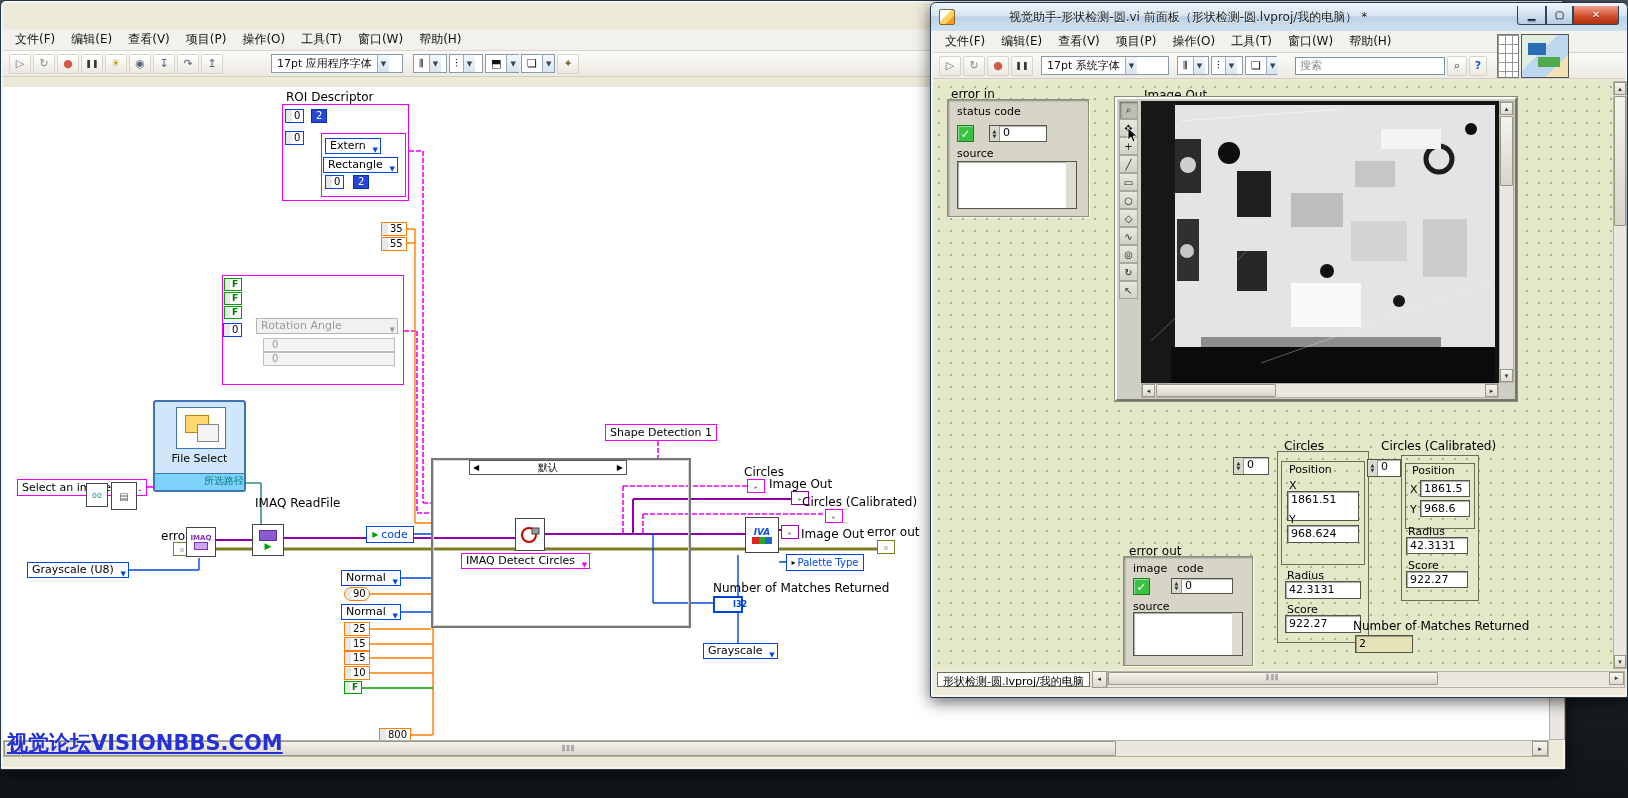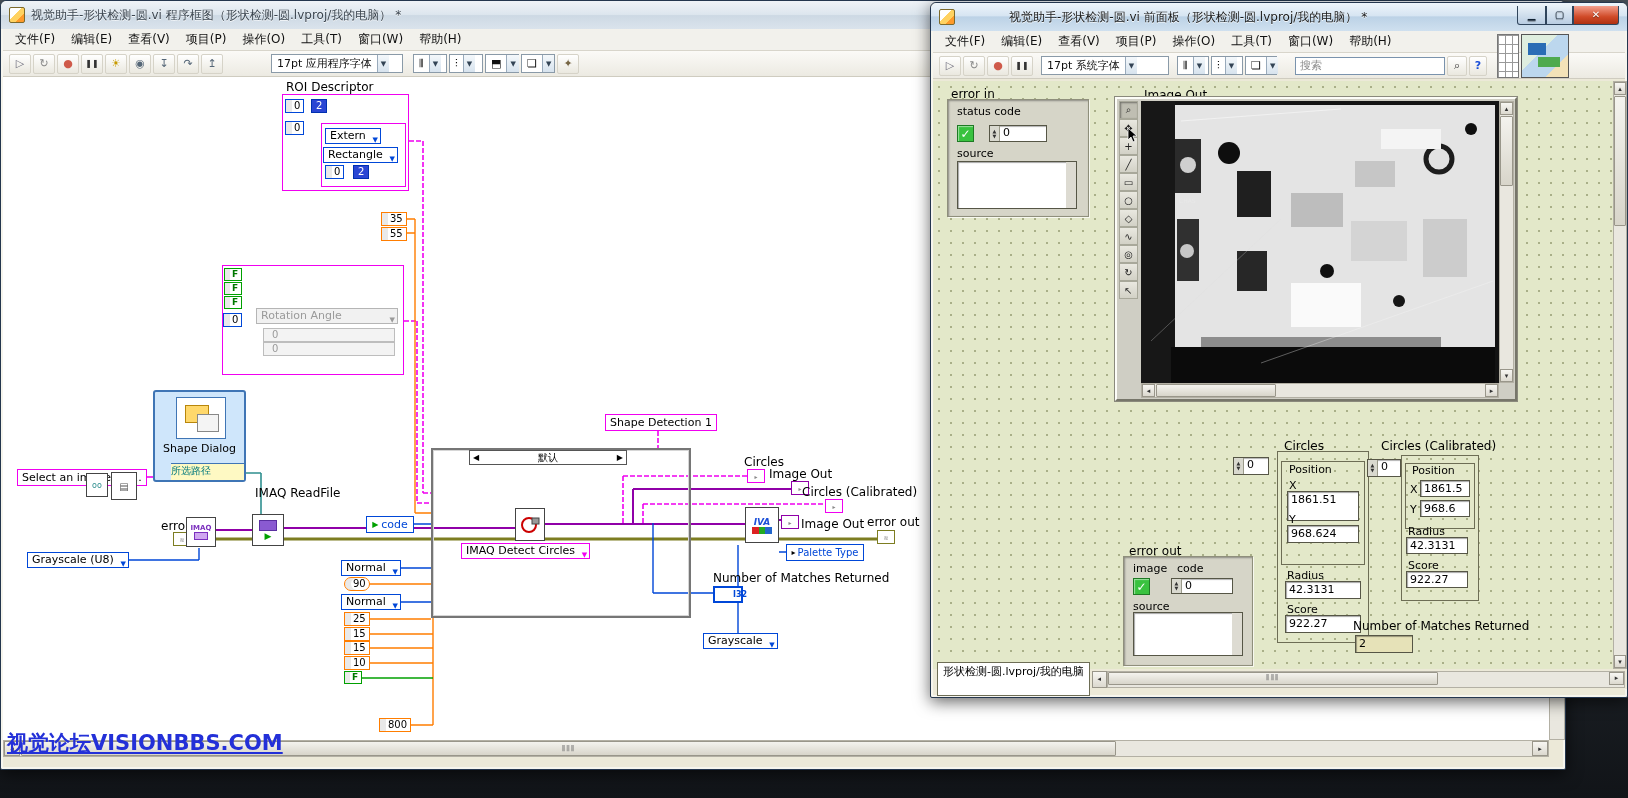--- a/index.html
+++ b/index.html
@@ -20,21 +20,21 @@
   .menu-item { padding:2px 8px; cursor:default; }
   .toolbar { position:absolute; left:2px; right:2px; top:50px; height:26px; display:flex; align-items:center; gap:2px;
          padding-left:6px; font-size:11px; background:linear-gradient(#fbfaf7,#eceae2); border-bottom:1px solid #cfccc0; }
   .tb-btn { width:22px; height:20px; display:flex; align-items:center; justify-content:center; border:1px solid #d6d3c8;
          background:linear-gradient(#ffffff,#eae8df); border-radius:2px; font-size:11px; color:#333; }
   .combo { height:19px; border:1px solid #8a9aa8; background:#fff; display:flex; align-items:center; padding-left:5px; color:#111; }
   .combo .arr { margin-left:5px; align-self:stretch; display:flex; align-items:center; padding:0 3px; font-size:7px;
          color:#345; background:linear-gradient(#f4f8fb,#d7e3ee); border-left:1px solid #9ab; }
   .capgrp span { display:inline-flex; align-items:center; justify-content:center; height:19px; font-size:10px; color:#fff;
          border:1px solid #30455c; border-top:none; text-shadow:0 1px 1px rgba(0,0,0,.5); }
-  .diagram { position:absolute; left:2px; top:76px; width:1546px; height:663px; background:#fff; overflow:hidden; }
+  .diagram { position:absolute; left:2px; top:86px; width:1546px; height:663px; background:#fff; overflow:hidden; }
   .lv-label { position:absolute; font-size:12px; color:#000; white-space:nowrap; }
   .lv-boxlabel { position:absolute; font-size:11px; background:#fff; border:1px solid #f000f0; padding:1px 4px; white-space:nowrap; }
   .lv-enum { position:absolute; background:#fff; border:1px solid #0047d8; font-size:11px; height:16px; line-height:14px;
          padding:0 14px 0 4px; white-space:nowrap; }
   .lv-enum::after { content:"▼"; position:absolute; right:2px; top:4px; font-size:7px; color:#0047d8; }
   .lv-enum.pink { border-color:#f000f0; } .lv-enum.pink::after { color:#f000f0; }
   .lv-enum.gray { border-color:#b5b5b5; background:#f1f1f1; color:#9a9a9a; } .lv-enum.gray::after { color:#9a9a9a; }
   .lv-num { position:absolute; background:#fff; border:1px solid #ff7d00; font-size:10px; height:14px; line-height:12px;
          padding:0 3px 0 8px; box-shadow:inset 6px 0 0 #e9e9e9; white-space:nowrap; }
   .lv-num.blue { border-color:#0047d8; }
@@ -72,24 +72,20 @@
   .sb-arr { position:absolute; background:linear-gradient(#f7f6f2,#dcd9cf); border:1px solid #99968a; font-size:7px;
          display:flex; align-items:center; justify-content:center; color:#333; }
   .tool { width:19px; height:18px; border:1px solid #a8a89a; background:linear-gradient(#e9e8e0,#d2d1c6); font-size:10px;
          display:flex; align-items:center; justify-content:center; color:#222; }
   .tool.pressed { background:#bfbeb2; box-shadow:inset 1px 1px 2px rgba(0,0,0,.4); }
 </style>
 </head>
 <body>
 
 <div class="win" style="left:0;top:0;width:1566px;height:770px;">
-  <div class="titlebar inactive">
-    <div class="ttl-ico"></div>
-    <span>视觉助手-形状检测-圆.vi 程序框图（形状检测-圆.lvproj/我的电脑） *</span>
-  </div>
   <div class="menubar">
     <span class="menu-item">文件(F)</span>
     <span class="menu-item">编辑(E)</span>
     <span class="menu-item">查看(V)</span>
     <span class="menu-item">项目(P)</span>
     <span class="menu-item">操作(O)</span>
     <span class="menu-item">工具(T)</span>
     <span class="menu-item">窗口(W)</span>
     <span class="menu-item">帮助(H)</span>
   </div>
@@ -162,22 +158,22 @@
     <span class="lv-num blue" style="left:220px;top:236px;">0</span>
     <span class="lv-enum gray" style="left:253px;top:231px;width:142px;">Rotation Angle</span>
     <span class="lv-num grayv" style="left:260px;top:251px;width:132px;">0</span>
     <span class="lv-num grayv" style="left:260px;top:265px;width:132px;">0</span>
 
     <div style="position:absolute;left:150px;top:313px;width:93px;height:92px;border:2px solid #3f75b5;border-radius:3px;background:#cfe6fb;">
       <div style="position:absolute;left:21px;top:5px;width:50px;height:42px;background:#fff;border:1px solid #3f75b5;">
         <div style="position:absolute;left:8px;top:7px;width:24px;height:18px;background:#ffd86b;border:1px solid #b8860b;"></div>
         <div style="position:absolute;left:20px;top:16px;width:22px;height:18px;background:#f4f4f4;border:1px solid #888;"></div>
       </div>
-      <div style="position:absolute;left:0;right:0;top:50px;text-align:center;font-size:11px;">Shape Dialog</div>
-      <div style="position:absolute;left:0;right:0;bottom:0;height:17px;background:#fef9c3;border-top:1px solid #3f75b5;text-align:left;font-size:10px;color:#00787d;margin-left:16px;">所选路径</div>
+      <div style="position:absolute;left:0;right:0;top:50px;text-align:center;font-size:11px;">File Select</div>
+      <div style="position:absolute;left:0;right:0;bottom:0;height:17px;background:#7dd3fc;border-top:1px solid #3f75b5;text-align:right;font-size:10px;color:#00787d;">所选路径</div>
     </div>
 
     <span class="lv-boxlabel" style="left:14px;top:392px;">Select an image file...</span>
     <div class="node" style="left:83px;top:396px;width:22px;height:24px;font-size:8px;color:#2f8f8f;">oo</div>
     <div class="node" style="left:108px;top:395px;width:26px;height:28px;font-size:10px;color:#555;">▤</div>
 
     <span class="lv-label" style="left:252px;top:409px;">IMAQ ReadFile</span>
     <span class="lv-label" style="left:158px;top:442px;">error in</span>
     <div class="ind olive" style="left:170px;top:455px;">≋</div>
 
@@ -456,20 +452,20 @@
     <div class="fp-box" style="left:422px;top:554px;width:58px;height:18px;background:#e6e2b8;">2</div>
   </div>
 
   <div class="sb" style="left:682px;top:78px;width:14px;height:588px;">
     <div class="sb-arr" style="left:0;top:0;width:12px;height:13px;">▴</div>
     <div class="sb-thumb" style="left:0;top:14px;width:12px;height:130px;"></div>
     <div class="sb-arr" style="left:0;bottom:0;width:12px;height:13px;">▾</div>
   </div>
 
   <div style="position:absolute;left:2px;top:666px;width:694px;height:20px;background:#ece9d8;display:flex;align-items:center;">
-    <div style="height:34px;margin-left:4px;padding:1px 5px;background:#fff;border:1px solid #6d6d55;font-size:11px;white-space:nowrap;">形状检测-圆.lvproj/我的电脑</div>
+    <div style="height:15px;margin-left:4px;padding:1px 5px;background:#fff;border:1px solid #6d6d55;font-size:11px;white-space:nowrap;">形状检测-圆.lvproj/我的电脑</div>
     <div class="sb-arr" style="position:static;width:15px;height:17px;margin-left:2px;">◂</div>
     <div class="sb" style="position:relative;flex:1;height:17px;margin-right:2px;">
       <div class="sb-thumb" style="left:0;top:0;width:330px;height:13px;">⦀⦀⦀</div>
       <div class="sb-arr" style="right:0;top:0;width:15px;height:13px;">▸</div>
     </div>
   </div>
 </div>
 
 </body></html>

